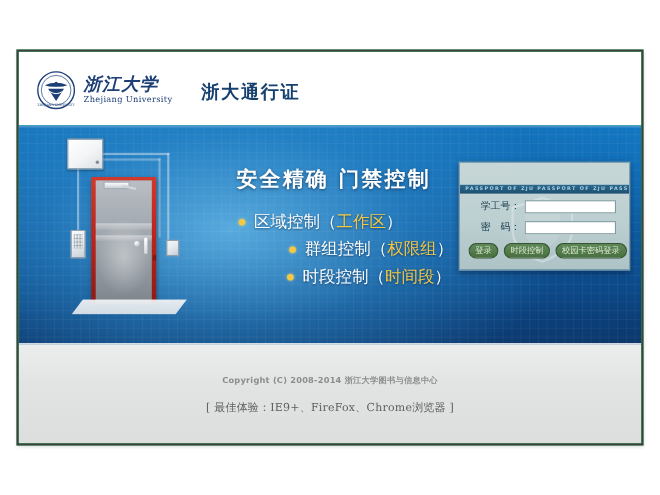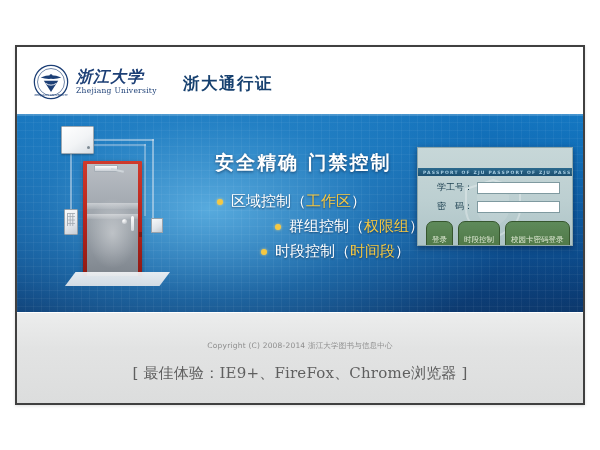--- a/index.html
+++ b/index.html
@@ -279,21 +279,21 @@
   }
   .feature-item {
     display: flex;
     align-items: center;
     margin-bottom: 6px;
     font-size: 15px;
     color: #ffffff;
     white-space: nowrap;
     text-shadow: 0 1px 2px rgba(0,20,50,0.55);
   }
-  .feature-item.indent-1 { margin-left: 22px; padding-left: 36px; }
+  .feature-item.indent-1 { margin-left: 10px; padding-left: 36px; }
   .feature-item.indent-2 { margin-left: 44px; }
   .bullet-dot {
     width: 6px; height: 6px;
     border-radius: 50%;
     background: #f5c842;
     margin-right: 8px;
     flex: 0 0 6px;
     box-shadow: 0 0 3px rgba(255,220,120,0.8);
   }
   .feature-accent { color: #f5c842; }
@@ -404,21 +404,21 @@
     display: flex;
     align-items: center;
     gap: 5px;
   }
   .login-btn {
     background: linear-gradient(180deg,#5e8a5a 0%,#49703f 100%);
     border: 1px solid #36562e;
     border-radius: 7px;
     color: #dfe9d4;
     font-size: 7.5px;
-    padding: 14px 5px;
+    padding: 2px 5px;
     white-space: nowrap;
     cursor: pointer;
     font-family: "DejaVu Sans", "Liberation Sans", sans-serif;
     line-height: 1.1;
   }
 
   
   #site-footer {
     position: absolute;
     left: 0;
@@ -429,27 +429,28 @@
     border-top: 1px solid #ffffff;
   }
   #copyright-line {
     position: absolute;
     top: 28px;
     width: 100%;
     text-align: center;
     font-size: 7.5px;
     color: #8d8d8d;
     letter-spacing: 0.2px;
+    font-weight: bold;
   }
   #browser-line {
     position: absolute;
     top: 51px;
     width: 100%;
     text-align: center;
-    font-size: 15px;
+    font-size: 10px;
     color: #5f5f5f;
     font-family: "DejaVu Serif", "Liberation Serif", serif;
     letter-spacing: 0.2px;
   }
 </style>
 </head>
 <body>
 
 <div id="page-frame">
 

